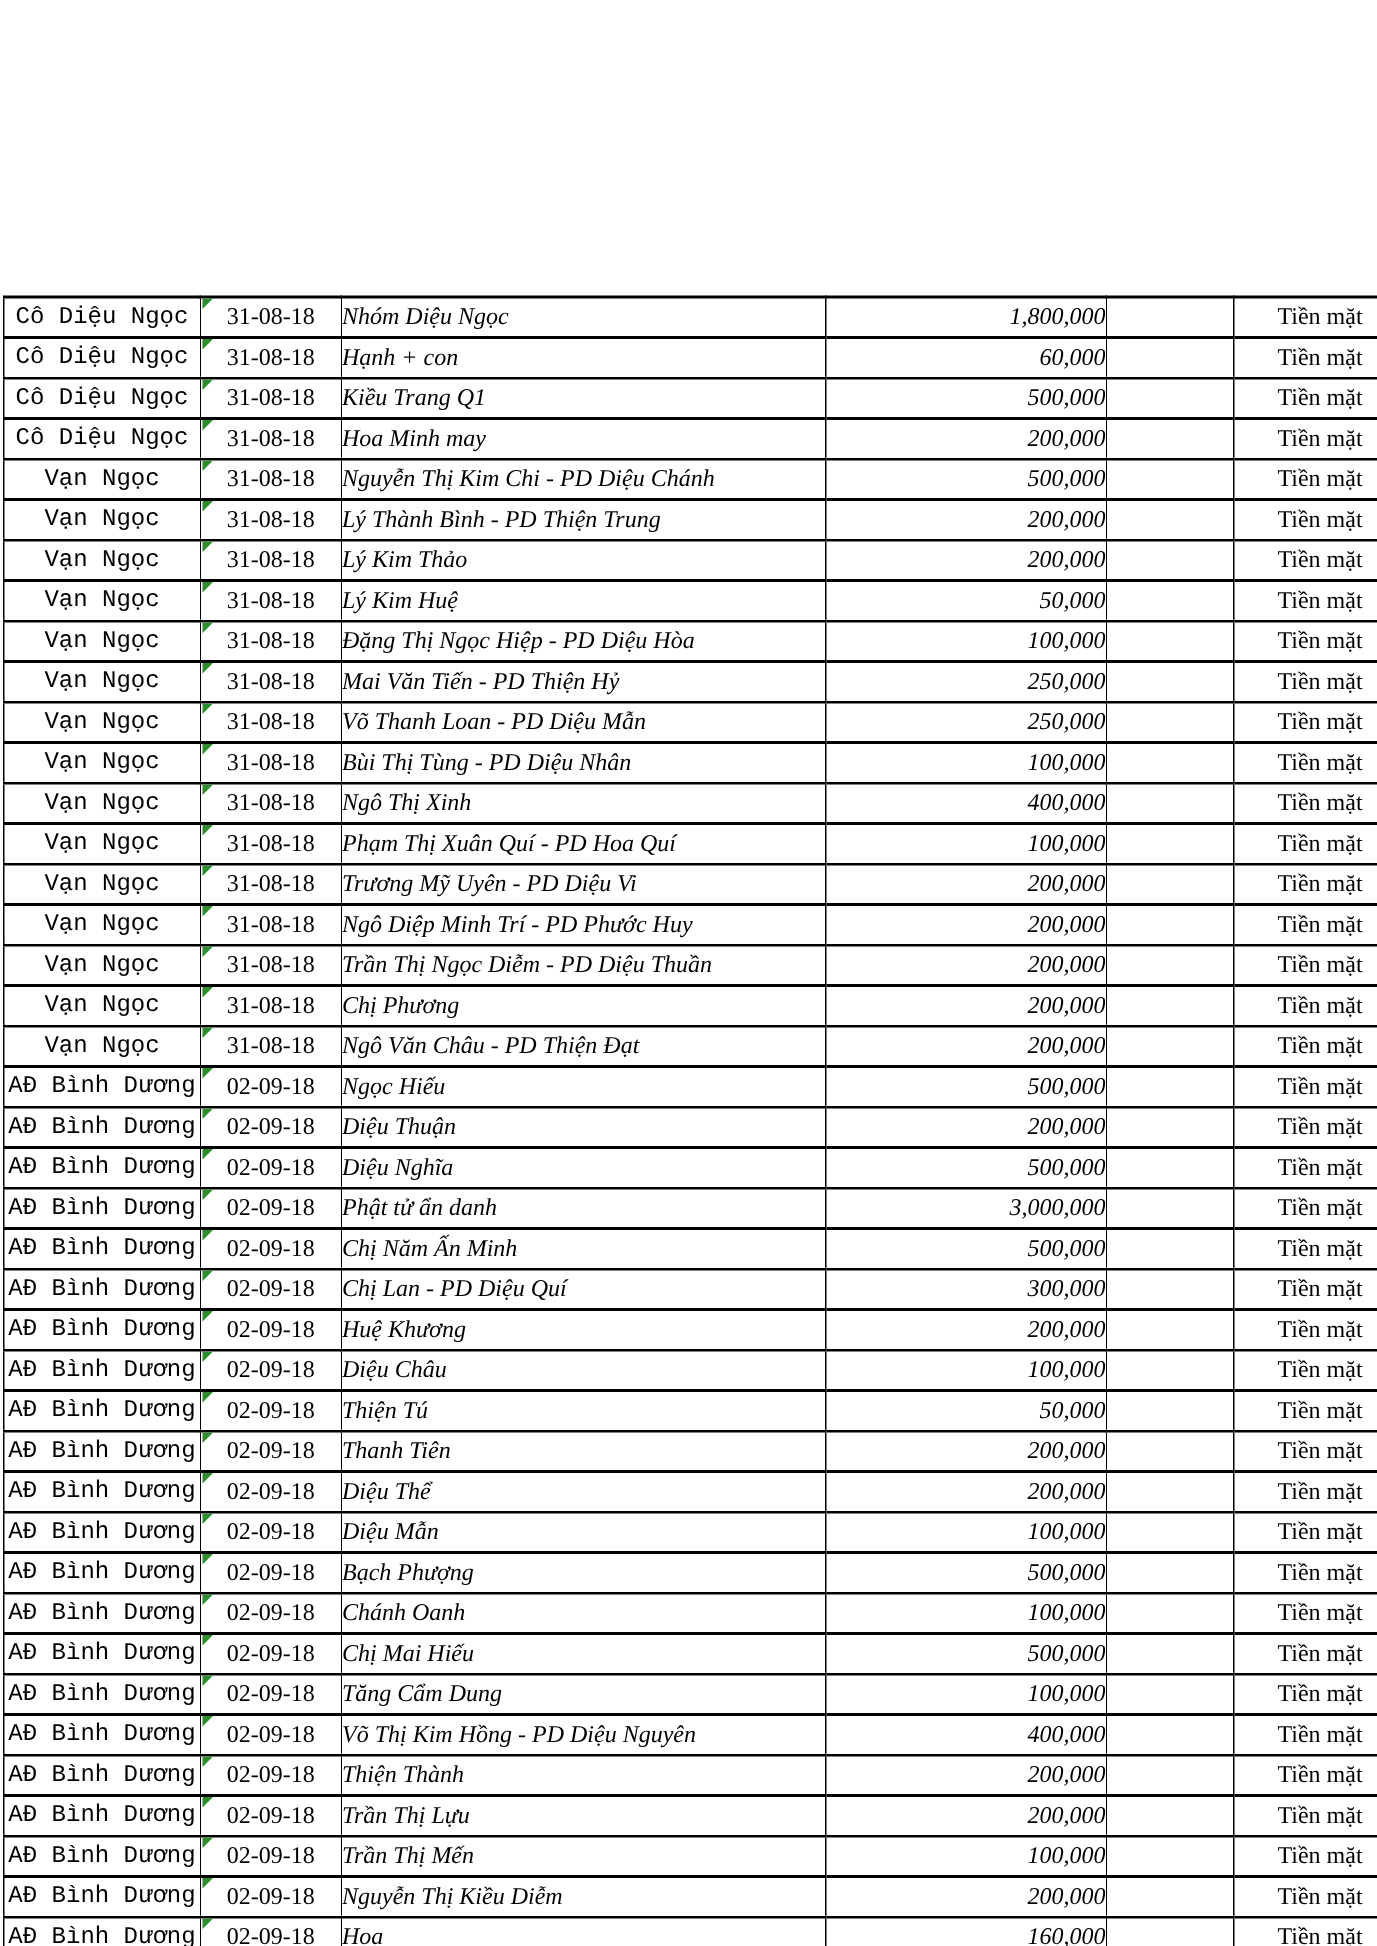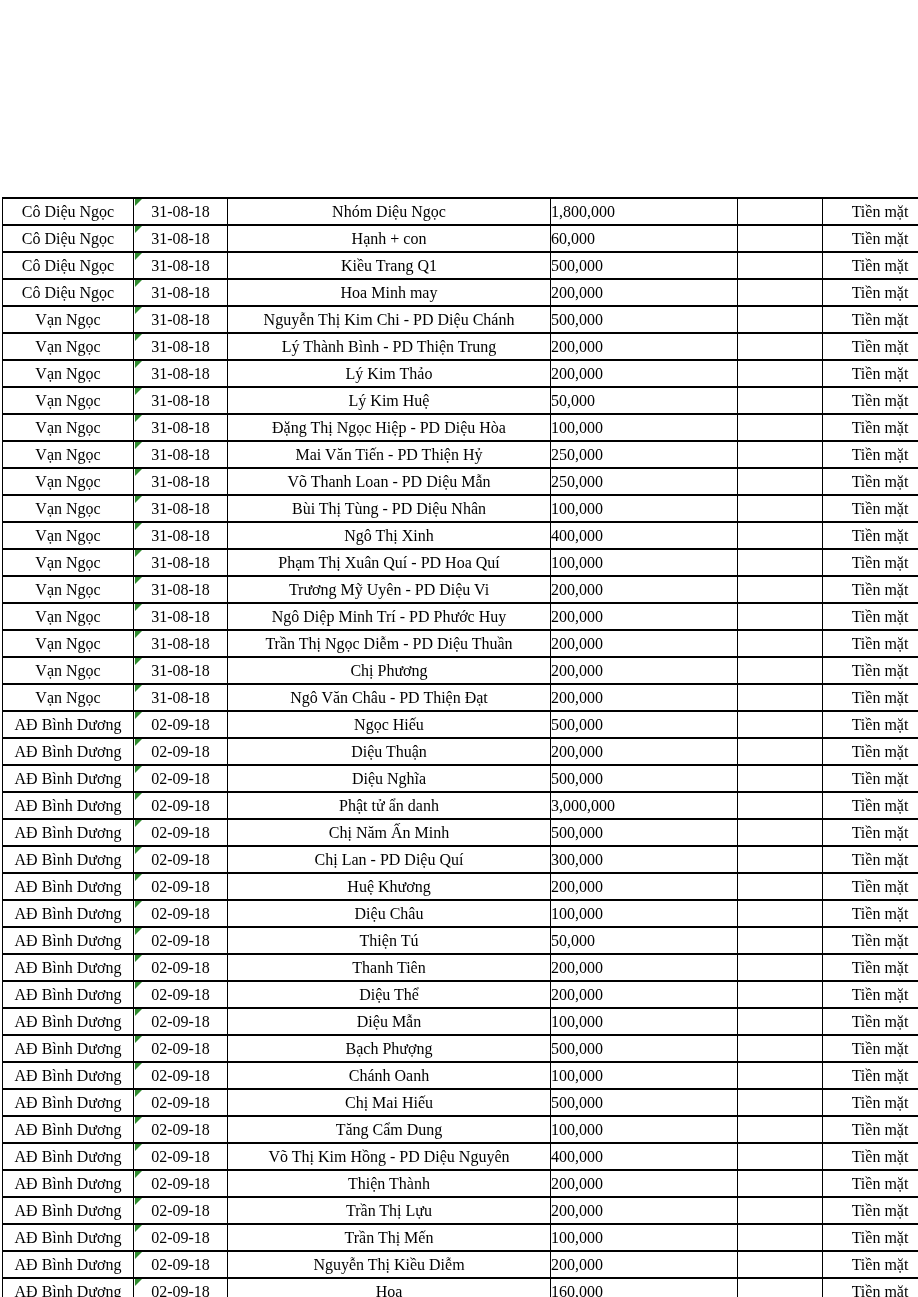--- a/index.html
+++ b/index.html
@@ -30,24 +30,24 @@
     font-size: 16px;
     color: #000;
     white-space: nowrap;
     overflow: hidden;
     padding: 0;
     position: relative;
     vertical-align: middle;
     line-height: 25px;
     background: #fff;
   }
-  td.c-group   { text-align: center; }
+  td.c-group   { text-align: center; font-family: Liberation Mono, monospace; }
   td.c-date    { text-align: center; }
-  td.c-name    { text-align: center; padding-left: 5px; }
-  td.c-amount  { padding-right: 7px; }
+  td.c-name    { text-align: left; padding-left: 5px; font-style: italic; }
+  td.c-amount  { text-align: right; padding-right: 7px; font-style: italic; }
   td.c-note    { }
   td.c-pay     { text-align: center; }
   .tri {
     position: absolute;
     top: 0;
     left: 1px;
     width: 0;
     height: 0;
     border-top: 7px solid #2e8b2e;
     border-right: 7px solid transparent;

